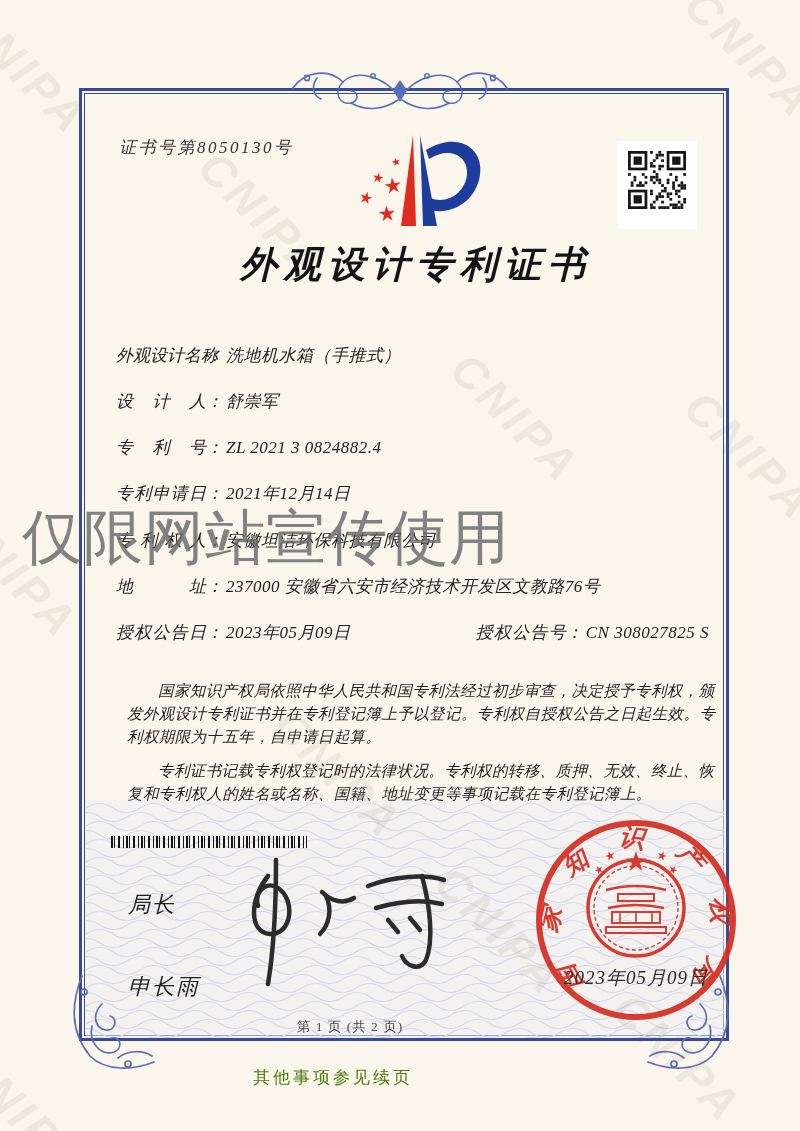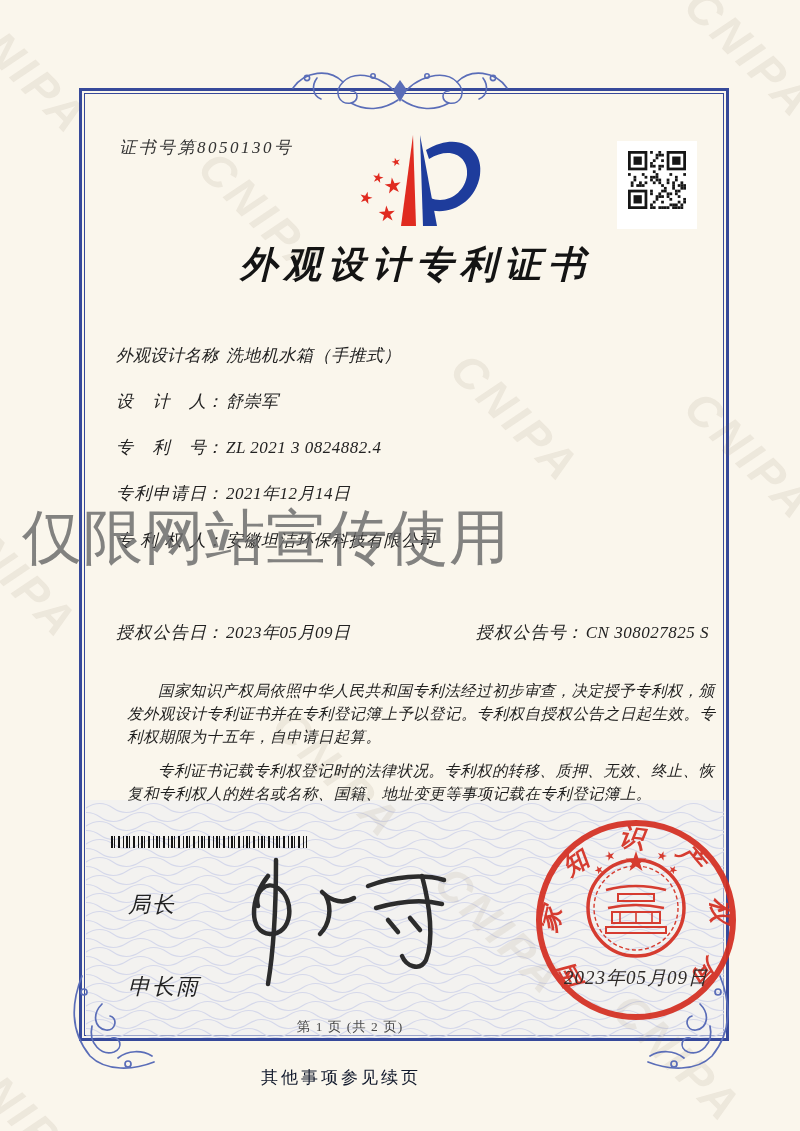--- a/index.html
+++ b/index.html
@@ -37,22 +37,22 @@
   .body-text p{margin:11px;text-indent:2em;}
   .body-text p + p{margin-top:5px;}
   .barcode{position:absolute;left:95px;top:836px;width:196px;height:12px;
       background:repeating-linear-gradient(90deg,#151515 0 2px,transparent 2px 3px,
       #151515 3px 4px,transparent 4px 7px,#151515 7px 9px,transparent 9px 12px,
       #151515 12px 13px,transparent 13px 15px);}
   .signoff{position:absolute;left:112px;font-size:22px;letter-spacing:2px;color:#222;
       font-family:"Liberation Sans","DejaVu Sans",sans-serif;}
   .page-info{position:absolute;left:0;top:1018px;width:700px;text-align:center;
       font-size:13.5px;color:#4a4a4a;letter-spacing:1px;z-index:3;}
-  .cont-note{position:absolute;left:11px;top:1066px;width:660px;text-align:center;
-      font-size:17px;color:#0f172a;letter-spacing:3px;z-index:3;}
+  .cont-note{position:absolute;left:3px;top:1066px;width:660px;text-align:center;
+      font-size:17px;color:#4d7c0f;letter-spacing:3px;z-index:3;}
   svg{display:block;}
 </style>
 </head>
 <body>
 
 <div class="wm" style="left:-14px;top:-6px;">CNIPA</div>
 <div class="wm" style="left:712px;top:-22px;">CNIPA</div>
 <div class="wm" style="left:226px;top:140px;">CNIPA</div>
 <div class="wm" style="left:478px;top:342px;">CNIPA</div>
 <div class="wm" style="left:712px;top:380px;">CNIPA</div>
@@ -276,20 +276,23 @@
   </div>
   <div class="frow" style="top:436px;">
     <span class="fl">专利号</span><span>：</span><span class="fv">ZL 2021 3 0824882.4</span>
   </div>
   <div class="frow" style="top:482px;">
     <span class="fl">专利申请日</span><span>：</span><span class="fv">2021年12月14日</span>
   </div>
   <div class="frow" style="top:529px;">
     <span class="fl">专利权人</span><span>：</span><span class="fv">安徽坦洁环保科技有限公司</span>
   </div>
+  <div class="frow" style="top:575px;">
+    <span class="fl">地址</span><span>：</span><span class="fv">237000 安徽省六安市经济技术开发区文教路76号</span>
+  </div>
   <div class="frow" style="top:621px;">
     <span><span class="fl">授权公告日</span><span>：</span><span class="fv">2023年05月09日</span></span>
     <span class="grant2"><span class="fl">授权公告号</span><span>：</span><span class="fv">CN 308027825 S</span></span>
   </div>
 
   <div class="body-text">
     <p>国家知识产权局依照中华人民共和国专利法经过初步审查，决定授予专利权，颁发外观设计专利证书并在专利登记簿上予以登记。专利权自授权公告之日起生效。专利权期限为十五年，自申请日起算。</p>
     <p>专利证书记载专利权登记时的法律状况。专利权的转移、质押、无效、终止、恢复和专利权人的姓名或名称、国籍、地址变更等事项记载在专利登记簿上。</p>
   </div>
 

